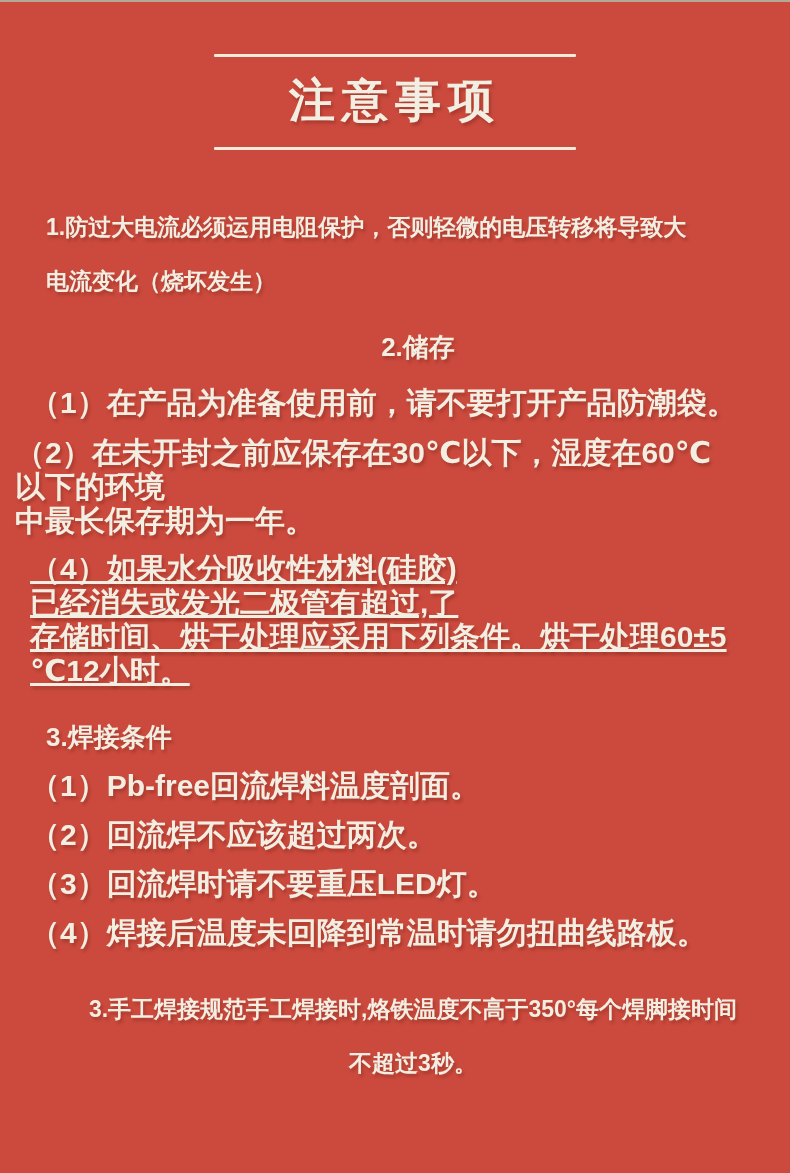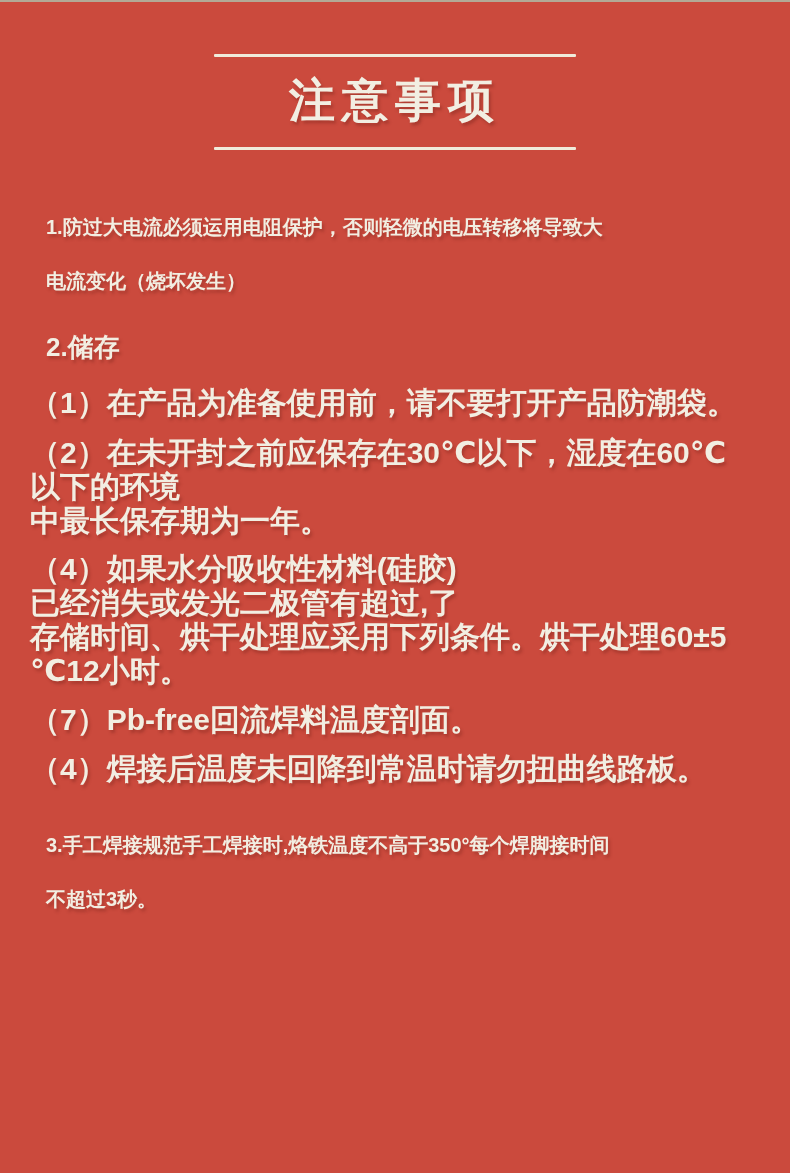--- a/index.html
+++ b/index.html
@@ -34,47 +34,47 @@
     white-space: pre-line;
   }
 
   
   .txt {
     white-space: pre-line;
     text-shadow: 2px 3px 3px rgba(130, 40, 30, 0.45);
     word-break: keep-all;
   }
   .para {
-    font-size: 20px;
+    font-size: 23px;
     line-height: 54px;
     padding-left: 46px;
     padding-right: 10px;
   }
   .heading {
     font-size: 26px;
     line-height: 34px;
     padding-left: 46px;
   }
   .item {
     font-size: 30px;
     line-height: 34px;
     padding-left: 30px;
     padding-right: 6px;
   }
 
   
   .p1 { margin-top: 50px; }
-  .storage-heading { margin-top: 22px; }
+  .storage-heading { margin-top: 22px; text-align: center; }
   .storage-item-1 { margin-top: 22px; }
-  .storage-item-2 { margin-top: 16px; }
+  .storage-item-2 { margin-top: 16px; padding-left: 15px; }
   .storage-item-3 { margin-top: 14px; }
-  .storage-item-4 { margin-top: 14px; }
+  .storage-item-4 { margin-top: 14px; text-decoration: underline; }
   .soldering-heading { margin-top: 32px; }
   .soldering-item { margin-top: 15px; }
-  .hand-para { margin-top: 32px; }
+  .hand-para { margin-top: 32px; text-align: center; }
 </style>
 </head>
 <body>
 
 <div class="page">
 
   <div class="header">
     <div class="rule"></div>
     <div class="title txt">注意事项</div>
     <div class="rule"></div>
@@ -87,23 +87,26 @@
 
   <div class="item txt storage-item-1">（1）在产品为准备使用前，请不要打开产品防潮袋。</div>
 
   <div class="item txt storage-item-2">（2）在未开封之前应保存在30℃以下，湿度在60℃以下的环境
 中最长保存期为一年。</div>
 
 
   <div class="item txt storage-item-4">（4）如果水分吸收性材料(硅胶)已经消失或发光二极管有超过,了
 存储时间、烘干处理应采用下列条件。烘干处理60±5 ℃12小时。</div>
 
+  <div class="heading txt soldering-heading">3.焊接条件</div>
 
-  <div class="item txt soldering-item">（7）Pb-free回流焊料温度剖面。</div>
+  <div class="item txt soldering-item">（1）Pb-free回流焊料温度剖面。</div>
 
+  <div class="item txt soldering-item">（2）回流焊不应该超过两次。</div>
 
+  <div class="item txt soldering-item">（3）回流焊时请不要重压LED灯。</div>
 
   <div class="item txt soldering-item">（4）焊接后温度未回降到常温时请勿扭曲线路板。</div>
 
   <div class="para txt hand-para">3.手工焊接规范手工焊接时,烙铁温度不高于350°每个焊脚接时间
 不超过3秒。</div>
 
 </div>
 
 </body></html>

